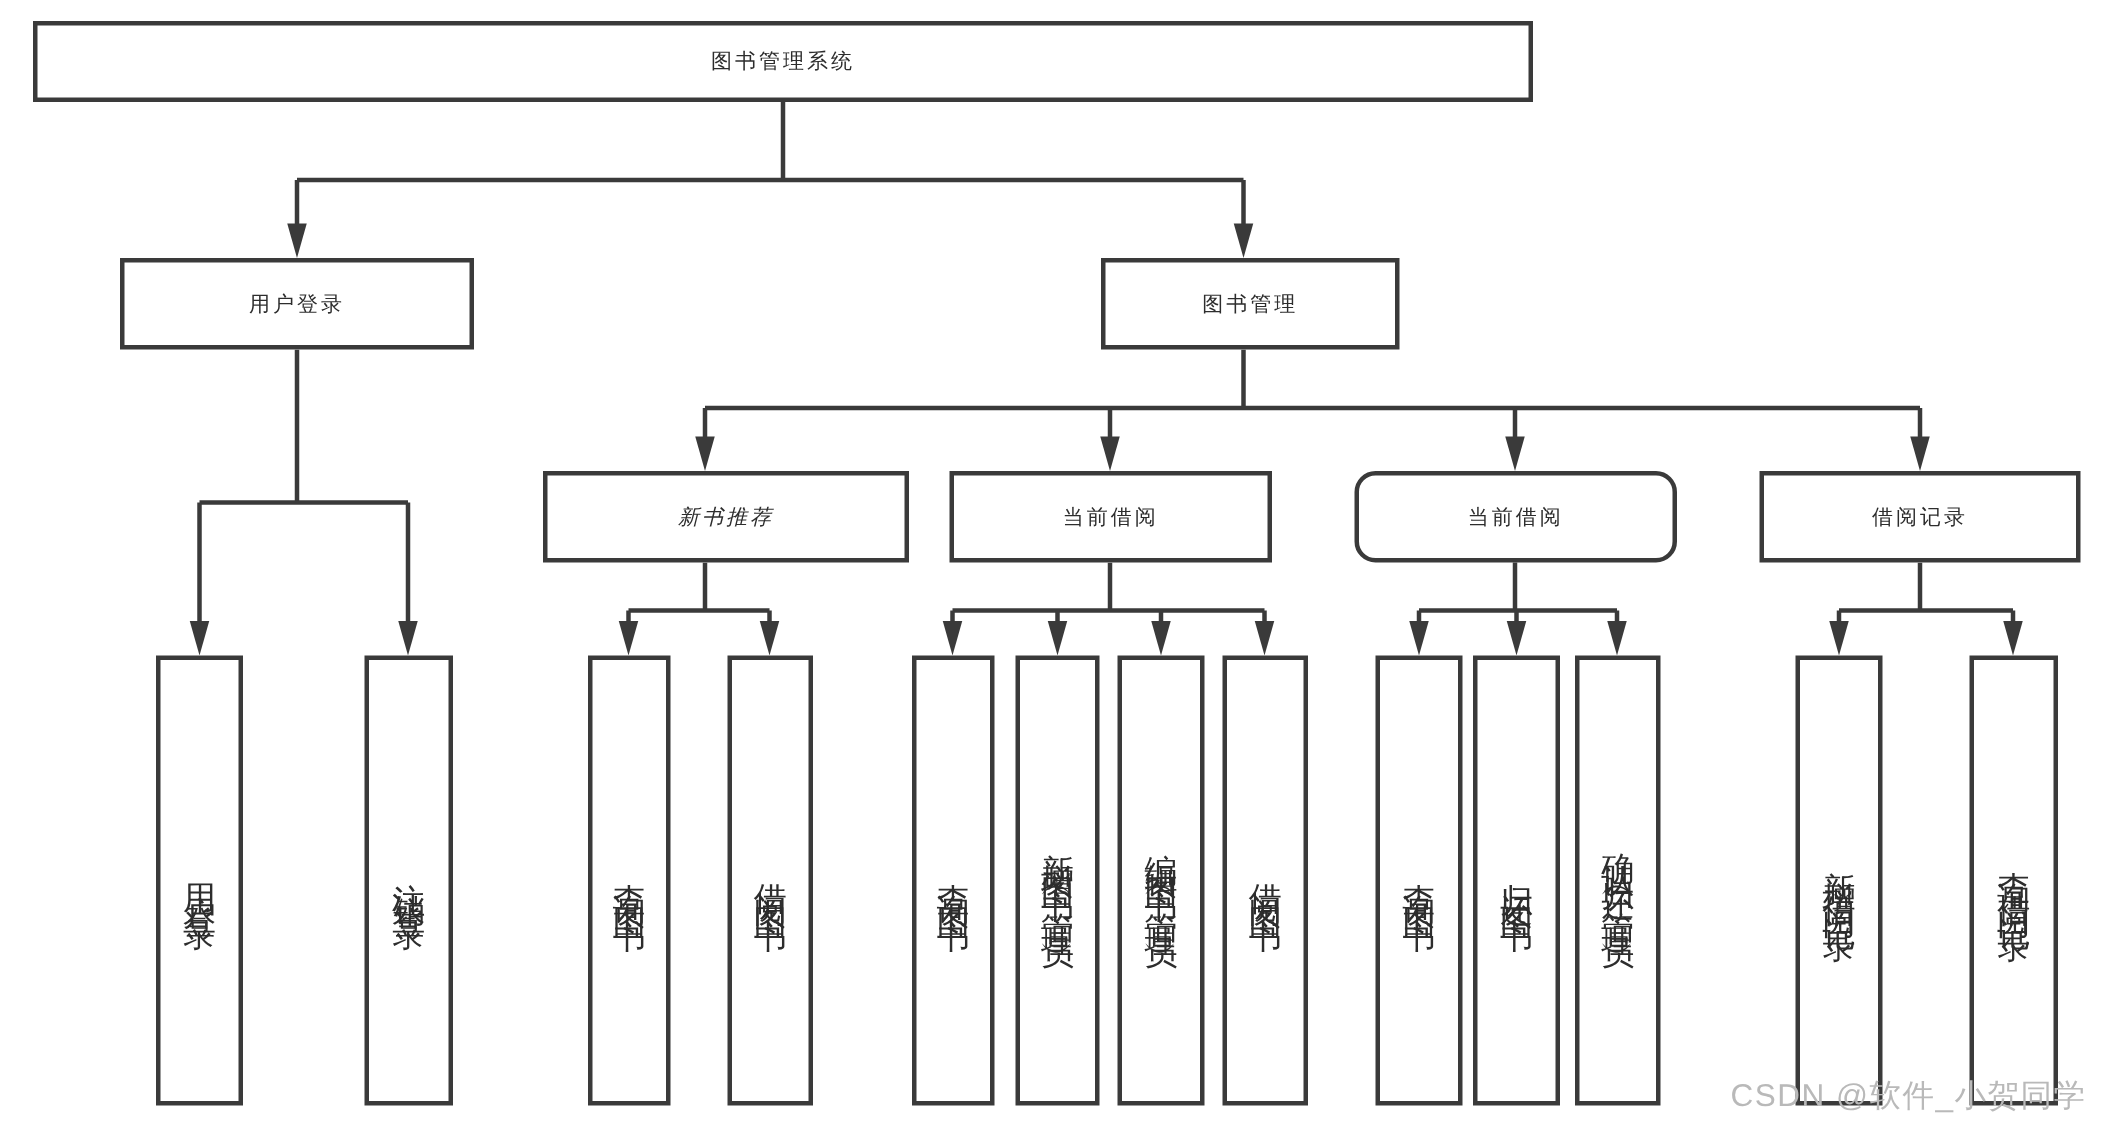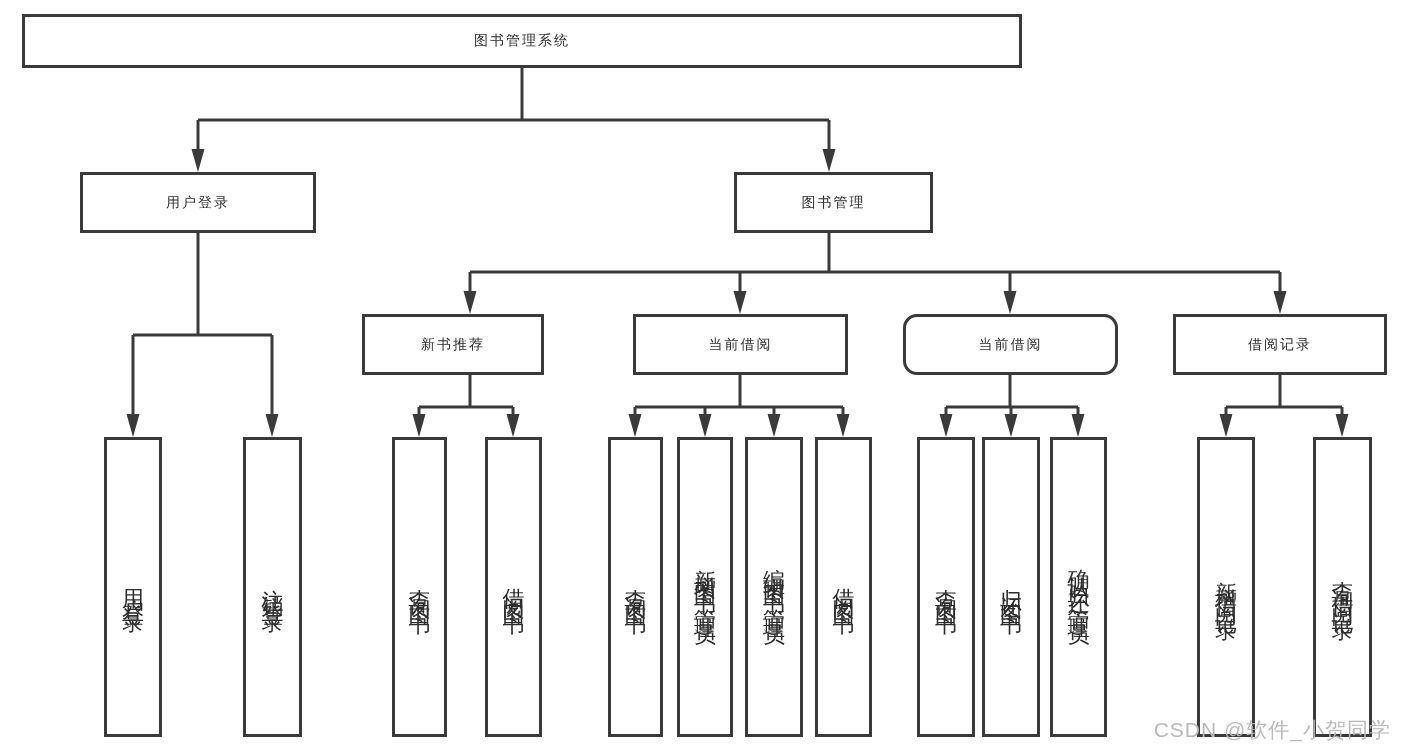--- a/index.html
+++ b/index.html
@@ -127,21 +127,21 @@
       <path d="M1342,407 V419" stroke="#3a3a3a" stroke-width="3" fill="none"></path>
       <polygon points="1342,437 1335.5,414 1348.5,414" fill="#3a3a3a"></polygon>
     </svg>
 
   <div class="node" style="left:22px; top:14px; width:1000px; height:54px;">图书管理系统</div>
 
   <div class="node" style="left:80px; top:172px; width:236px; height:61px;">用户登录</div>
 
   <div class="node" style="left:710px; top:172px; width:199px; height:61px;margin-left:24px;">图书管理</div>
 
-  <div class="node" style="left:362px; top:314px; width:182px; height:61px;">新书推荐</div>
+  <div class="node" style="left:362px; top:314px; width:244px; height:61px;font-style:italic;">新书推荐</div>
 
   <div class="node" style="left:633px; top:314px; width:215px; height:61px;">当前借阅</div>
 
   <div class="node" style="left:903px; top:314px; width:215px; height:61px;border-radius:14px;">当前借阅</div>
 
   <div class="node" style="left:1173px; top:314px; width:214px; height:61px;">借阅记录</div>
 
   <div class="leaf" style="left:104px; width:58px;">
     <span>用户登录</span>
   </div>

